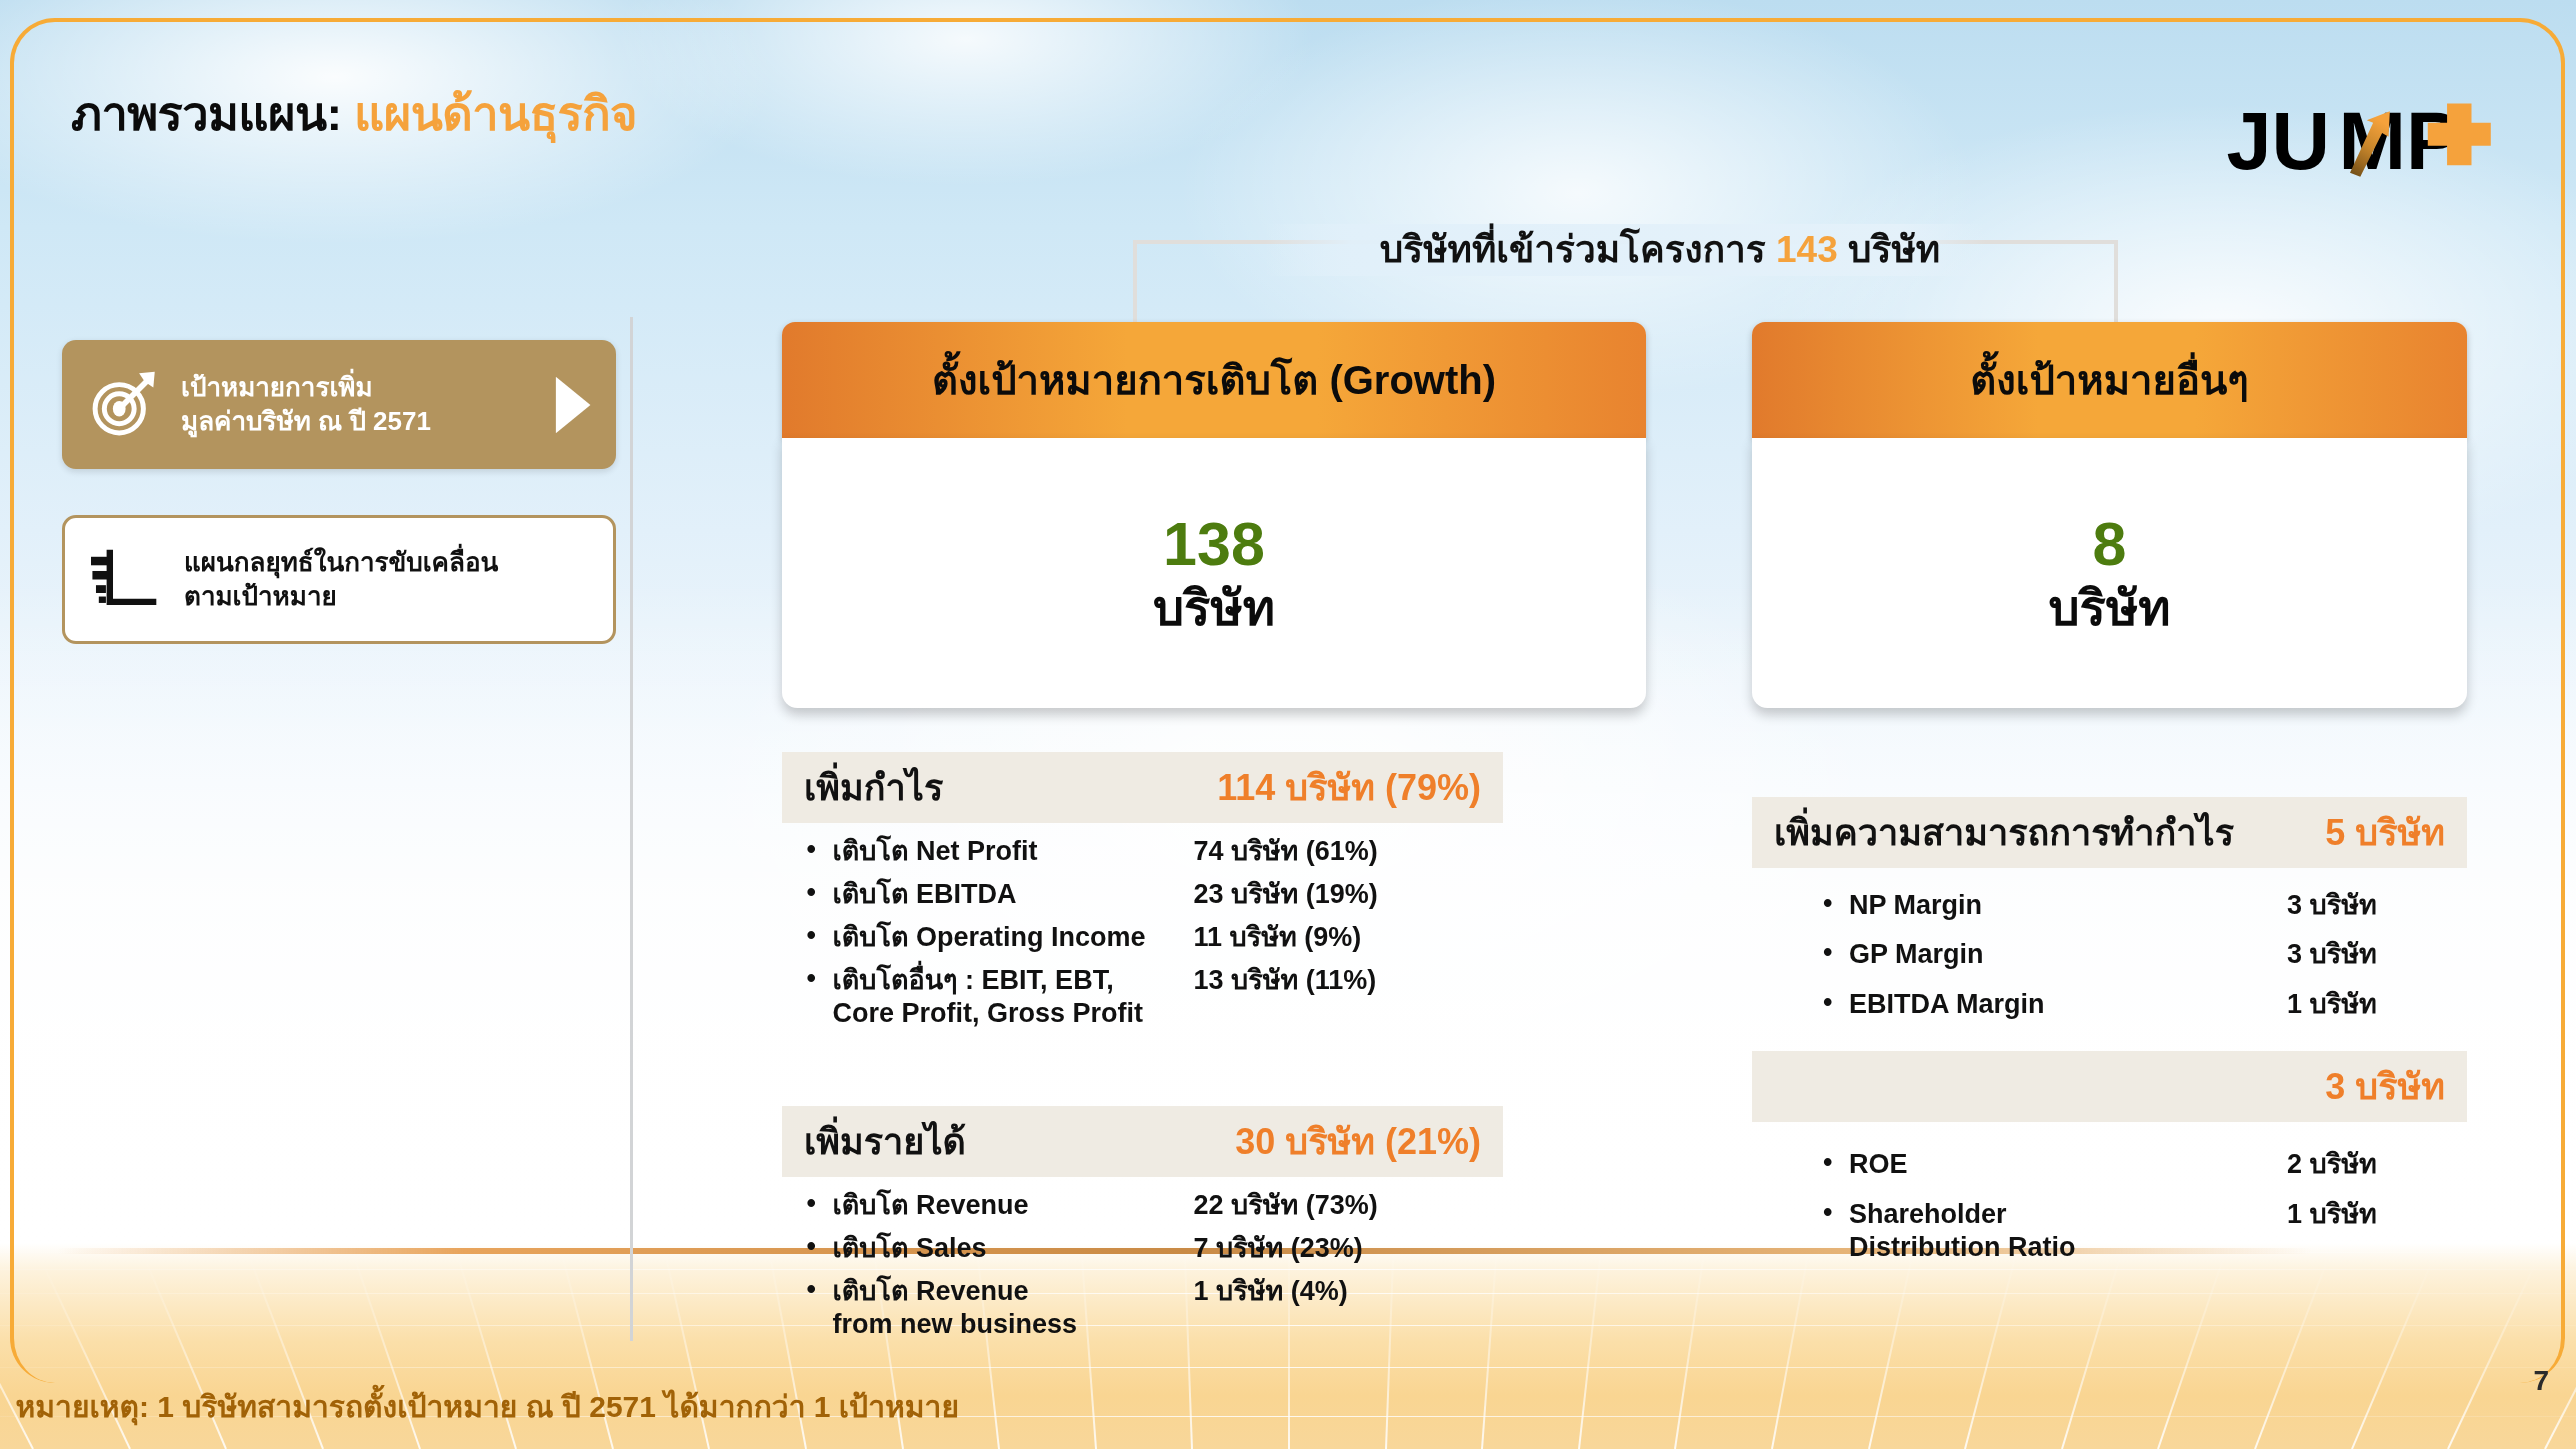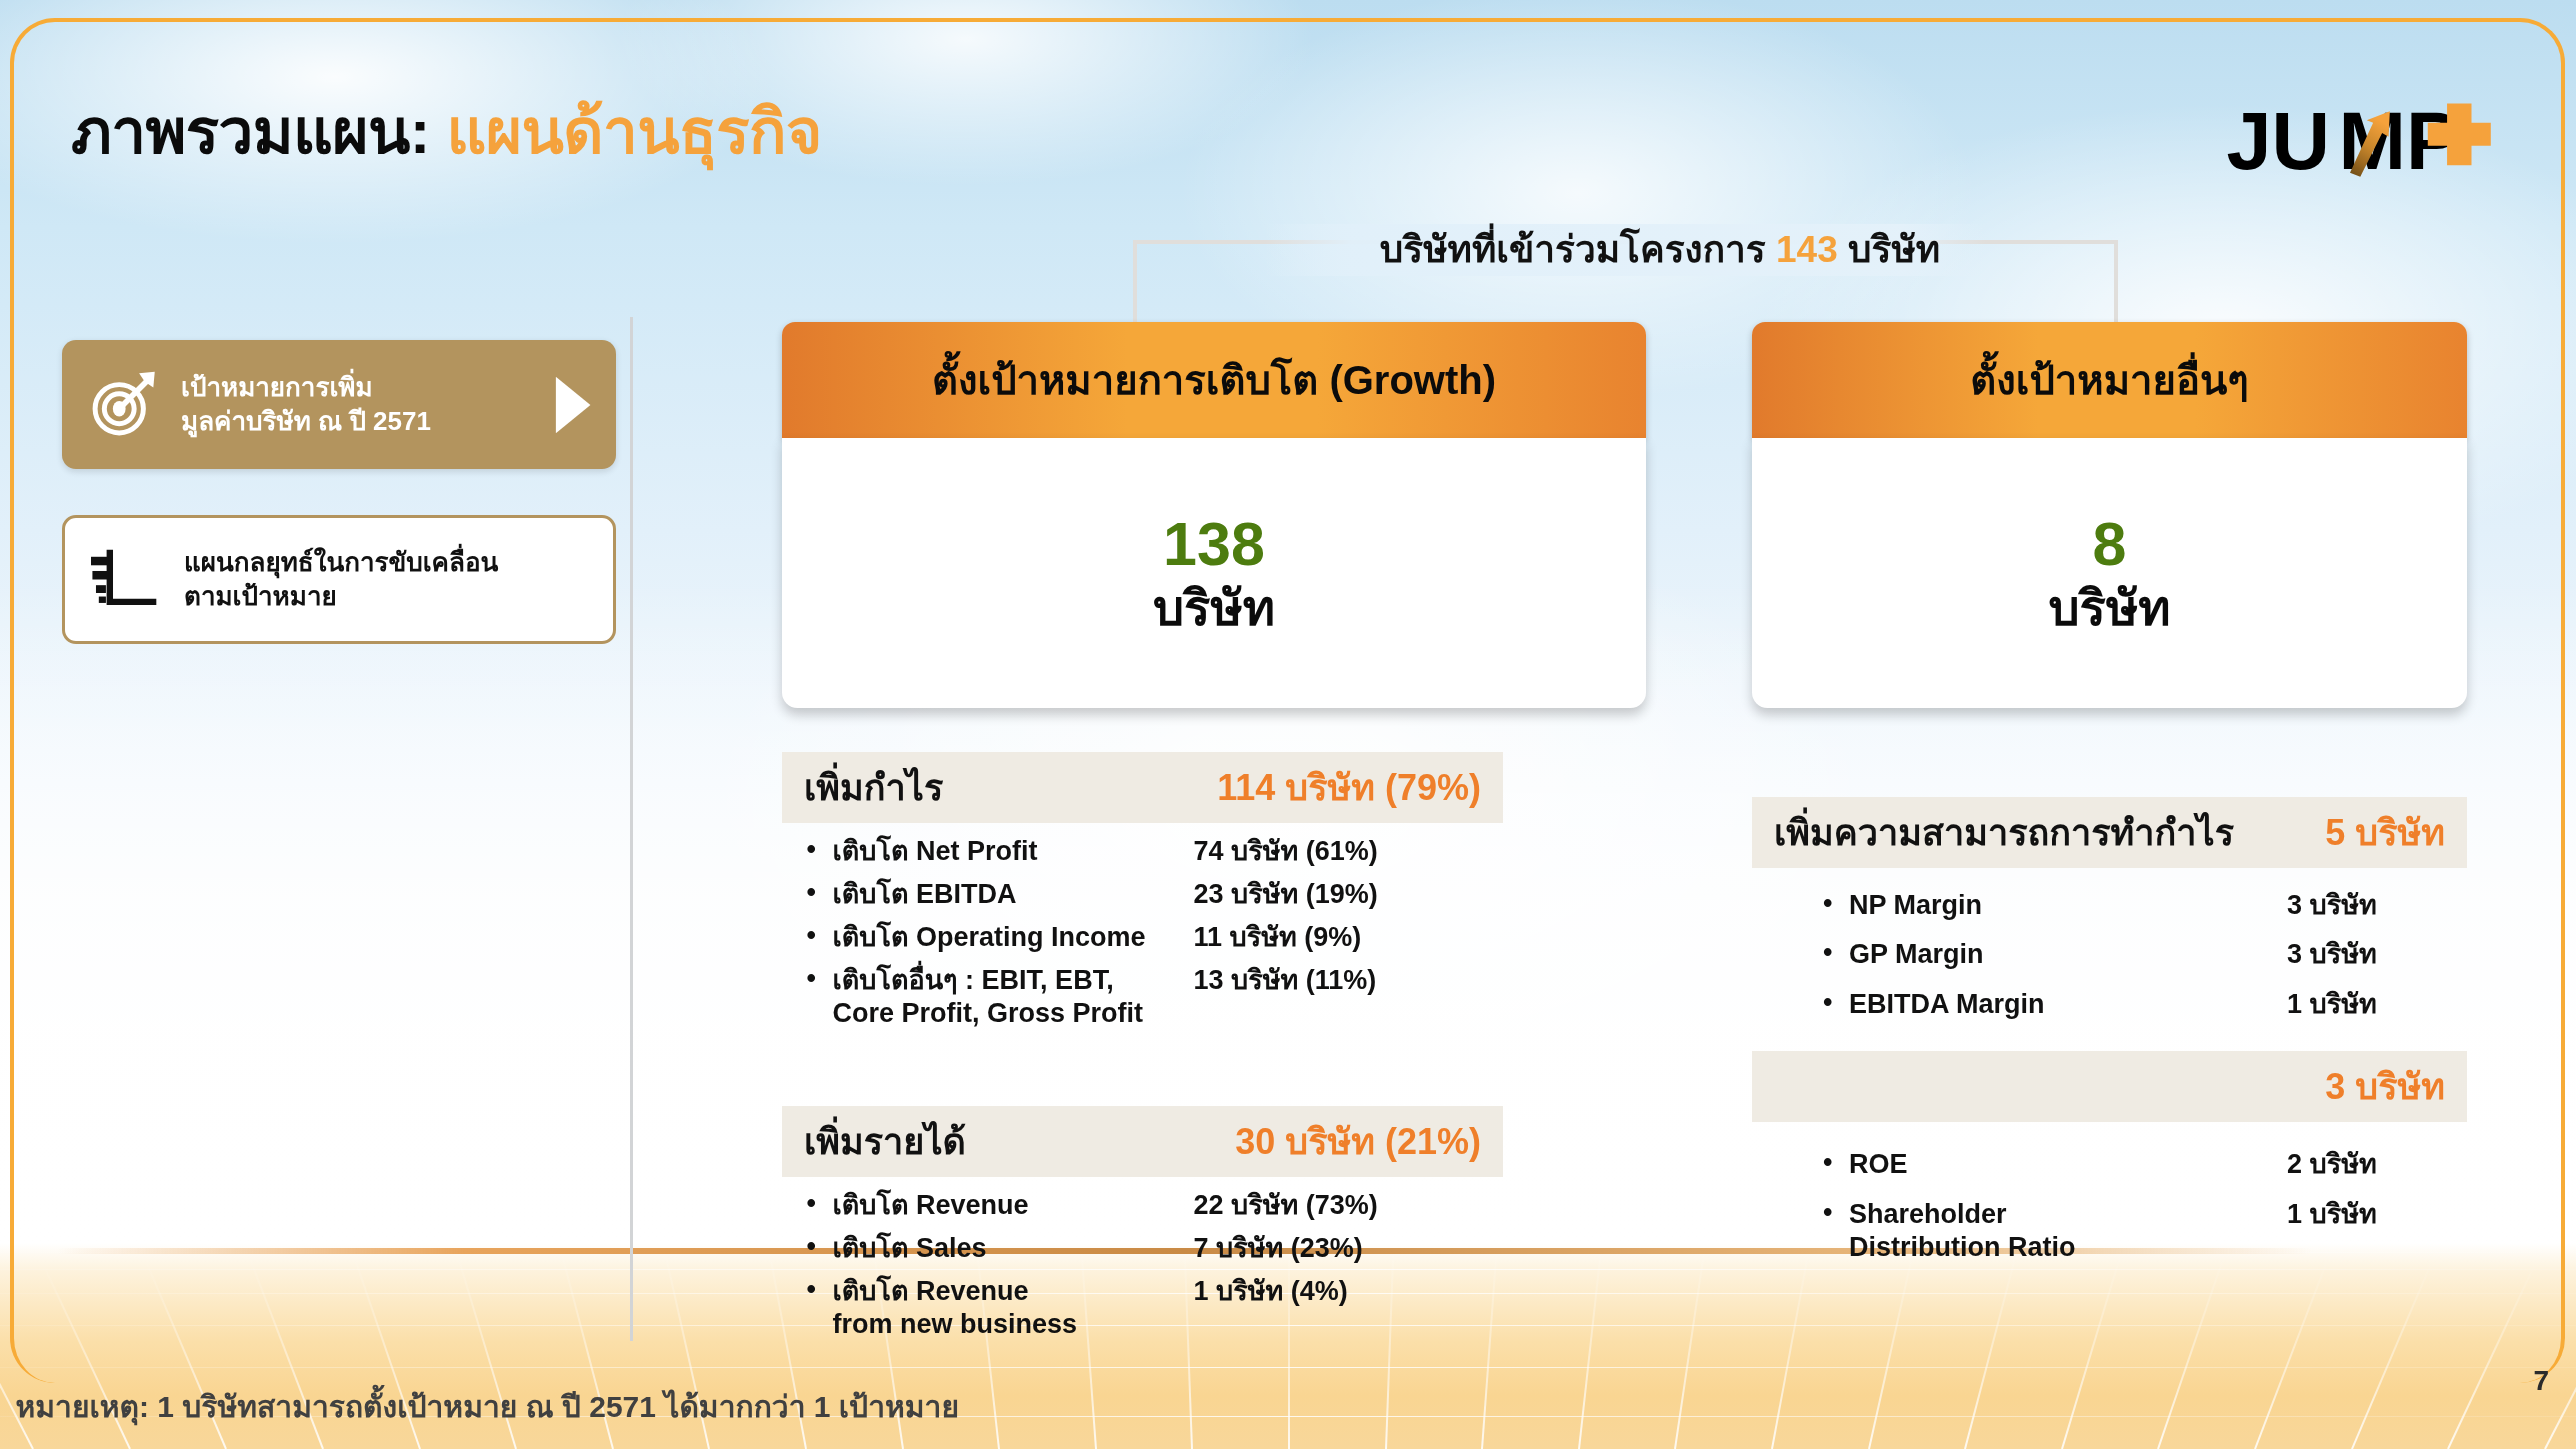--- a/index.html
+++ b/index.html
@@ -49,22 +49,22 @@
 
   
   .frame{
     position:absolute; left:10.3px; top:18px; width:2555px; height:1365px;
     border:4.5px solid #f7ab37; border-radius:45px;
     border-bottom:none;
   }
 
   
   .title{
-    position:absolute; left:71px; top:82px;
-    font-size:62px; font-weight:bold; letter-spacing:-0.6px; white-space:nowrap;
+    position:absolute; left:71px; top:76px;
+    font-size:47px; font-weight:bold; letter-spacing:-0.6px; white-space:nowrap;
   }
   .title .t1{ color:#0b0b0b; }
   .title .t2{ color:#f5a23c; }
 
   
   .logo{ position:absolute; right:82px; top:97px; width:270px; height:90px; }
   .logo svg{ width:100%; height:100%; display:block; }
 
   
   .connector{
@@ -174,21 +174,21 @@
   .sec-margin .lbl{ width:438px; }
   .sec-return{ left:1752px; top:1051px; width:715px; }
   .sec-return .sec-head{ width:715px; }
   .sec-return .rows{ padding:26px 0 0 71px; }
   .sec-return .row{ margin-bottom:16.7px; }
   .sec-return .lbl{ width:438px; }
 
   
   .footnote{
     position:absolute; left:15.5px; top:1383px;
-    font-size:30px; font-weight:bold; color:#404040; white-space:nowrap;
+    font-size:30px; font-weight:bold; color:#a16207; white-space:nowrap;
   }
   .pagenum{
     position:absolute; right:27px; top:1365px;
     font-size:28px; font-weight:bold; color:#2b2b2b;
   }
 </style>
 </head>
 <body>
 
 <div class="bg-sky"></div>

